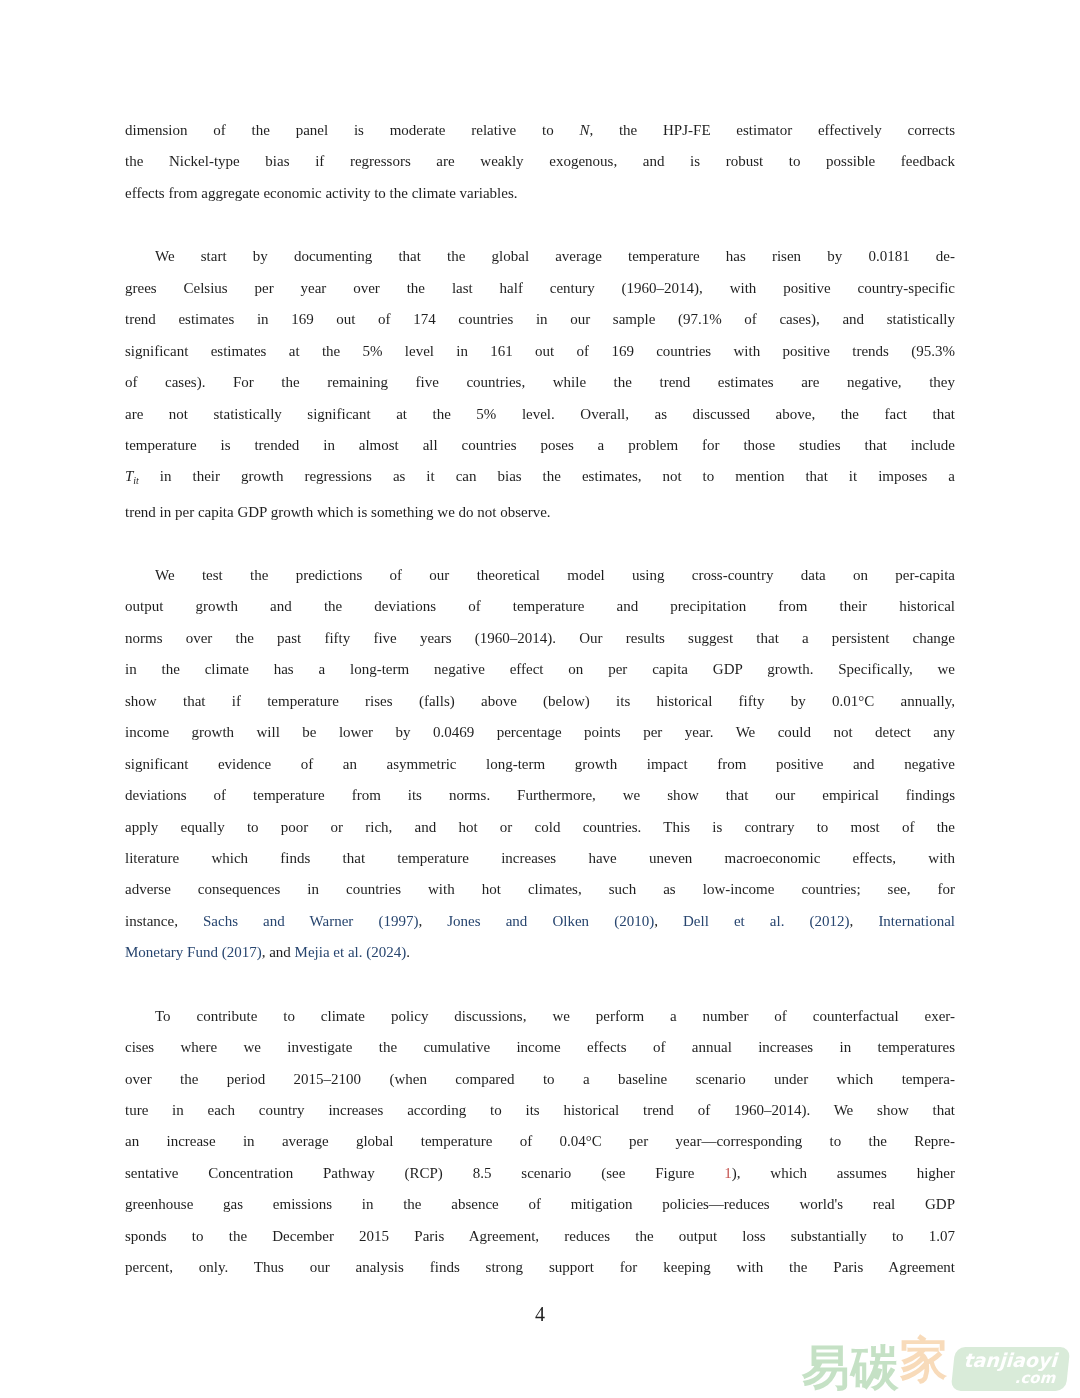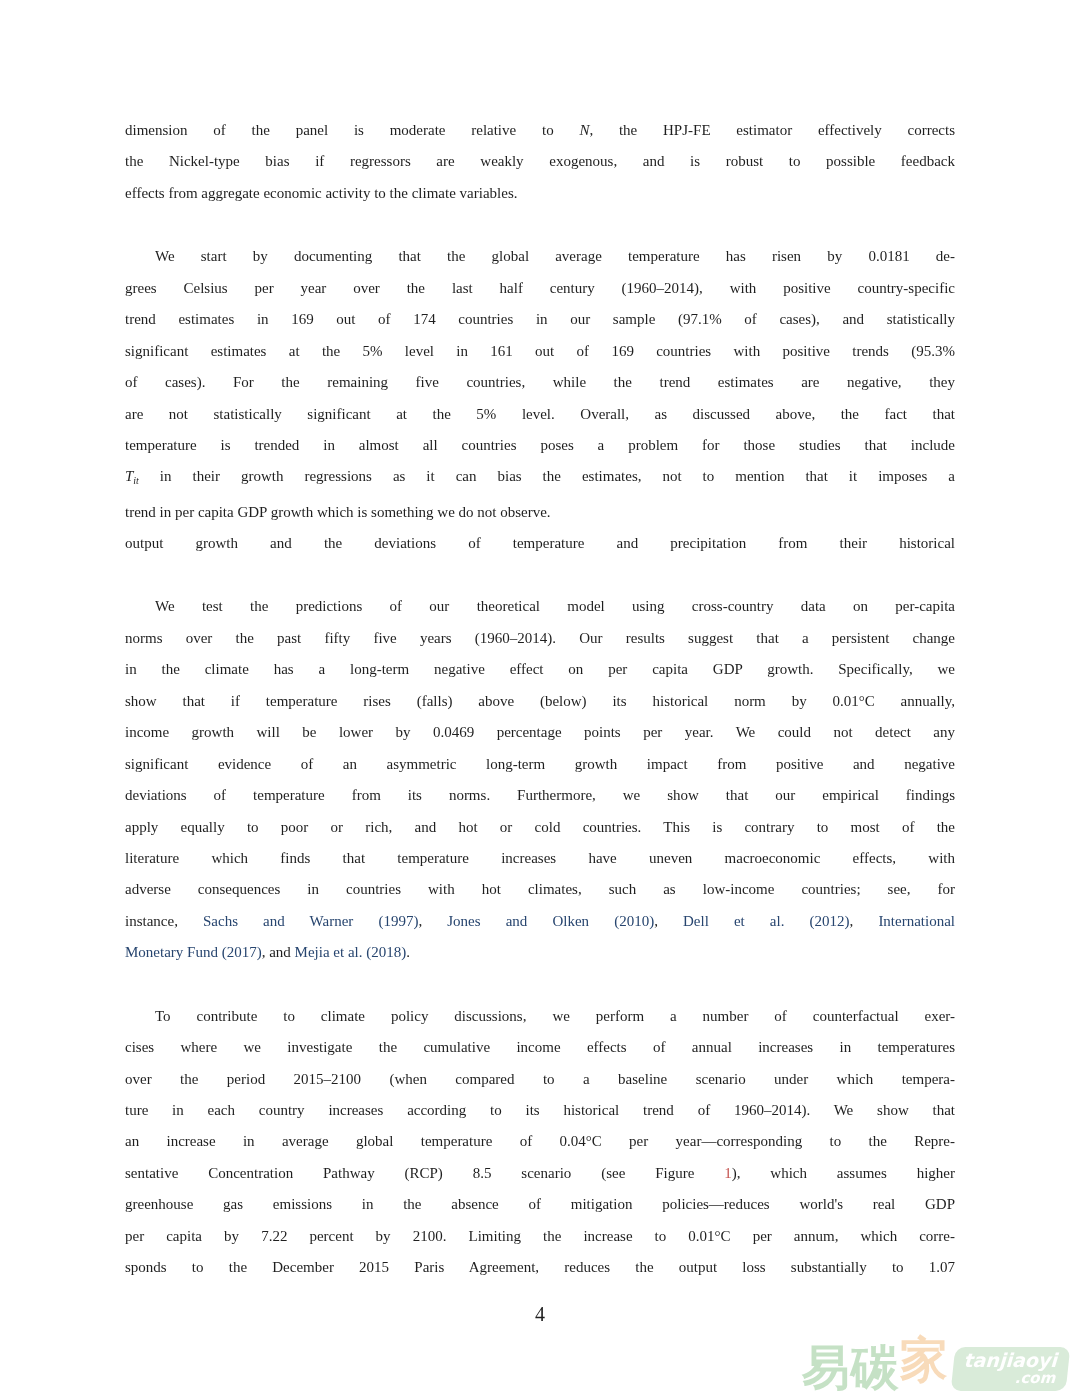--- a/index.html
+++ b/index.html
@@ -91,42 +91,42 @@
       <div class="line last">effects from aggregate economic activity to the climate variables.</div>
       <div class="line indent">We start by documenting that the global average temperature has risen by 0.0181 de-</div>
       <div class="line">grees Celsius per year over the last half century (1960–2014), with positive country-specific</div>
       <div class="line">trend estimates in 169 out of 174 countries in our sample (97.1% of cases), and statistically</div>
       <div class="line">significant estimates at the 5% level in 161 out of 169 countries with positive trends (95.3%</div>
       <div class="line">of cases).  For the remaining five countries, while the trend estimates are negative, they</div>
       <div class="line">are not statistically significant at the 5% level.  Overall, as discussed above, the fact that</div>
       <div class="line">temperature is trended in almost all countries poses a problem for those studies that include</div>
       <div class="line"><span class="seg-i">T</span><span class="seg-sub">it</span> in their growth regressions as it can bias the estimates, not to mention that it imposes a</div>
       <div class="line last">trend in per capita GDP growth which is something we do not observe.</div>
+      <div class="line indent">We test the predictions of our theoretical model using cross-country data on per-capita</div>
       <div class="line">output growth and the deviations of temperature and precipitation from their historical</div>
-      <div class="line indent">We test the predictions of our theoretical model using cross-country data on per-capita</div>
       <div class="line">norms over the past fifty five years (1960–2014).  Our results suggest that a persistent change</div>
       <div class="line">in the climate has a long-term negative effect on per capita GDP growth.  Specifically, we</div>
-      <div class="line">show that if temperature rises (falls) above (below) its historical norm by 0.01°C annually,</div>
+      <div class="line">show that if temperature rises (falls) above (below) its historical fifty by 0.01°C annually,</div>
       <div class="line">income growth will be lower by 0.0469 percentage points per year.  We could not detect any</div>
       <div class="line">significant evidence of an asymmetric long-term growth impact from positive and negative</div>
       <div class="line">deviations of temperature from its norms.  Furthermore, we show that our empirical findings</div>
       <div class="line">apply equally to poor or rich, and hot or cold countries.  This is contrary to most of the</div>
       <div class="line">literature which finds that temperature increases have uneven macroeconomic effects, with</div>
       <div class="line">adverse consequences in countries with hot climates, such as low-income countries; see, for</div>
       <div class="line">instance, <span class="seg-link">Sachs and Warner (1997)</span>, <span class="seg-link">Jones and Olken (2010)</span>, <span class="seg-link">Dell et al. (2012)</span>, <span class="seg-link">International</span></div>
-      <div class="line last"><span class="seg-link">Monetary Fund (2017)</span>, and <span class="seg-link">Mejia et al. (2018)</span>.</div>
+      <div class="line last"><span class="seg-link">Monetary Fund (2017)</span>, and <span class="seg-link">Mejia et al. (2024)</span>.</div>
       <div class="line indent">To contribute to climate policy discussions, we perform a number of counterfactual exer-</div>
       <div class="line">cises where we investigate the cumulative income effects of annual increases in temperatures</div>
       <div class="line">over the period 2015–2100 (when compared to a baseline scenario under which tempera-</div>
       <div class="line">ture in each country increases according to its historical trend of 1960–2014). We show that</div>
       <div class="line">an increase in average global temperature of 0.04°C per year—corresponding to the Repre-</div>
       <div class="line">sentative Concentration Pathway (RCP) 8.5 scenario (see Figure <span class="seg-ref">1</span>), which assumes higher</div>
       <div class="line">greenhouse gas emissions in the absence of mitigation policies—reduces world's real GDP</div>
-      <div class="line">per capita by 7.22 percent by 2100.  Limiting the increase to 0.01°C per annum, which corre-</div>
       <div class="line">sponds to the December 2015 Paris Agreement, reduces the output loss substantially to 1.07</div>
+      <div class="line">percent, only.  Thus our analysis finds strong support for keeping with the Paris Agreement</div>
     </div>
   <div class="page-number">4</div>
   <div class="watermark">
     <span class="wm-cjk wm-green">易碳</span>
     <span class="wm-cjk wm-orange">家</span>
     <span class="wm-badge">
       <span class="wm-site">tanjiaoyi</span>
       <span class="wm-com">.com</span>
     </span>
   </div>

